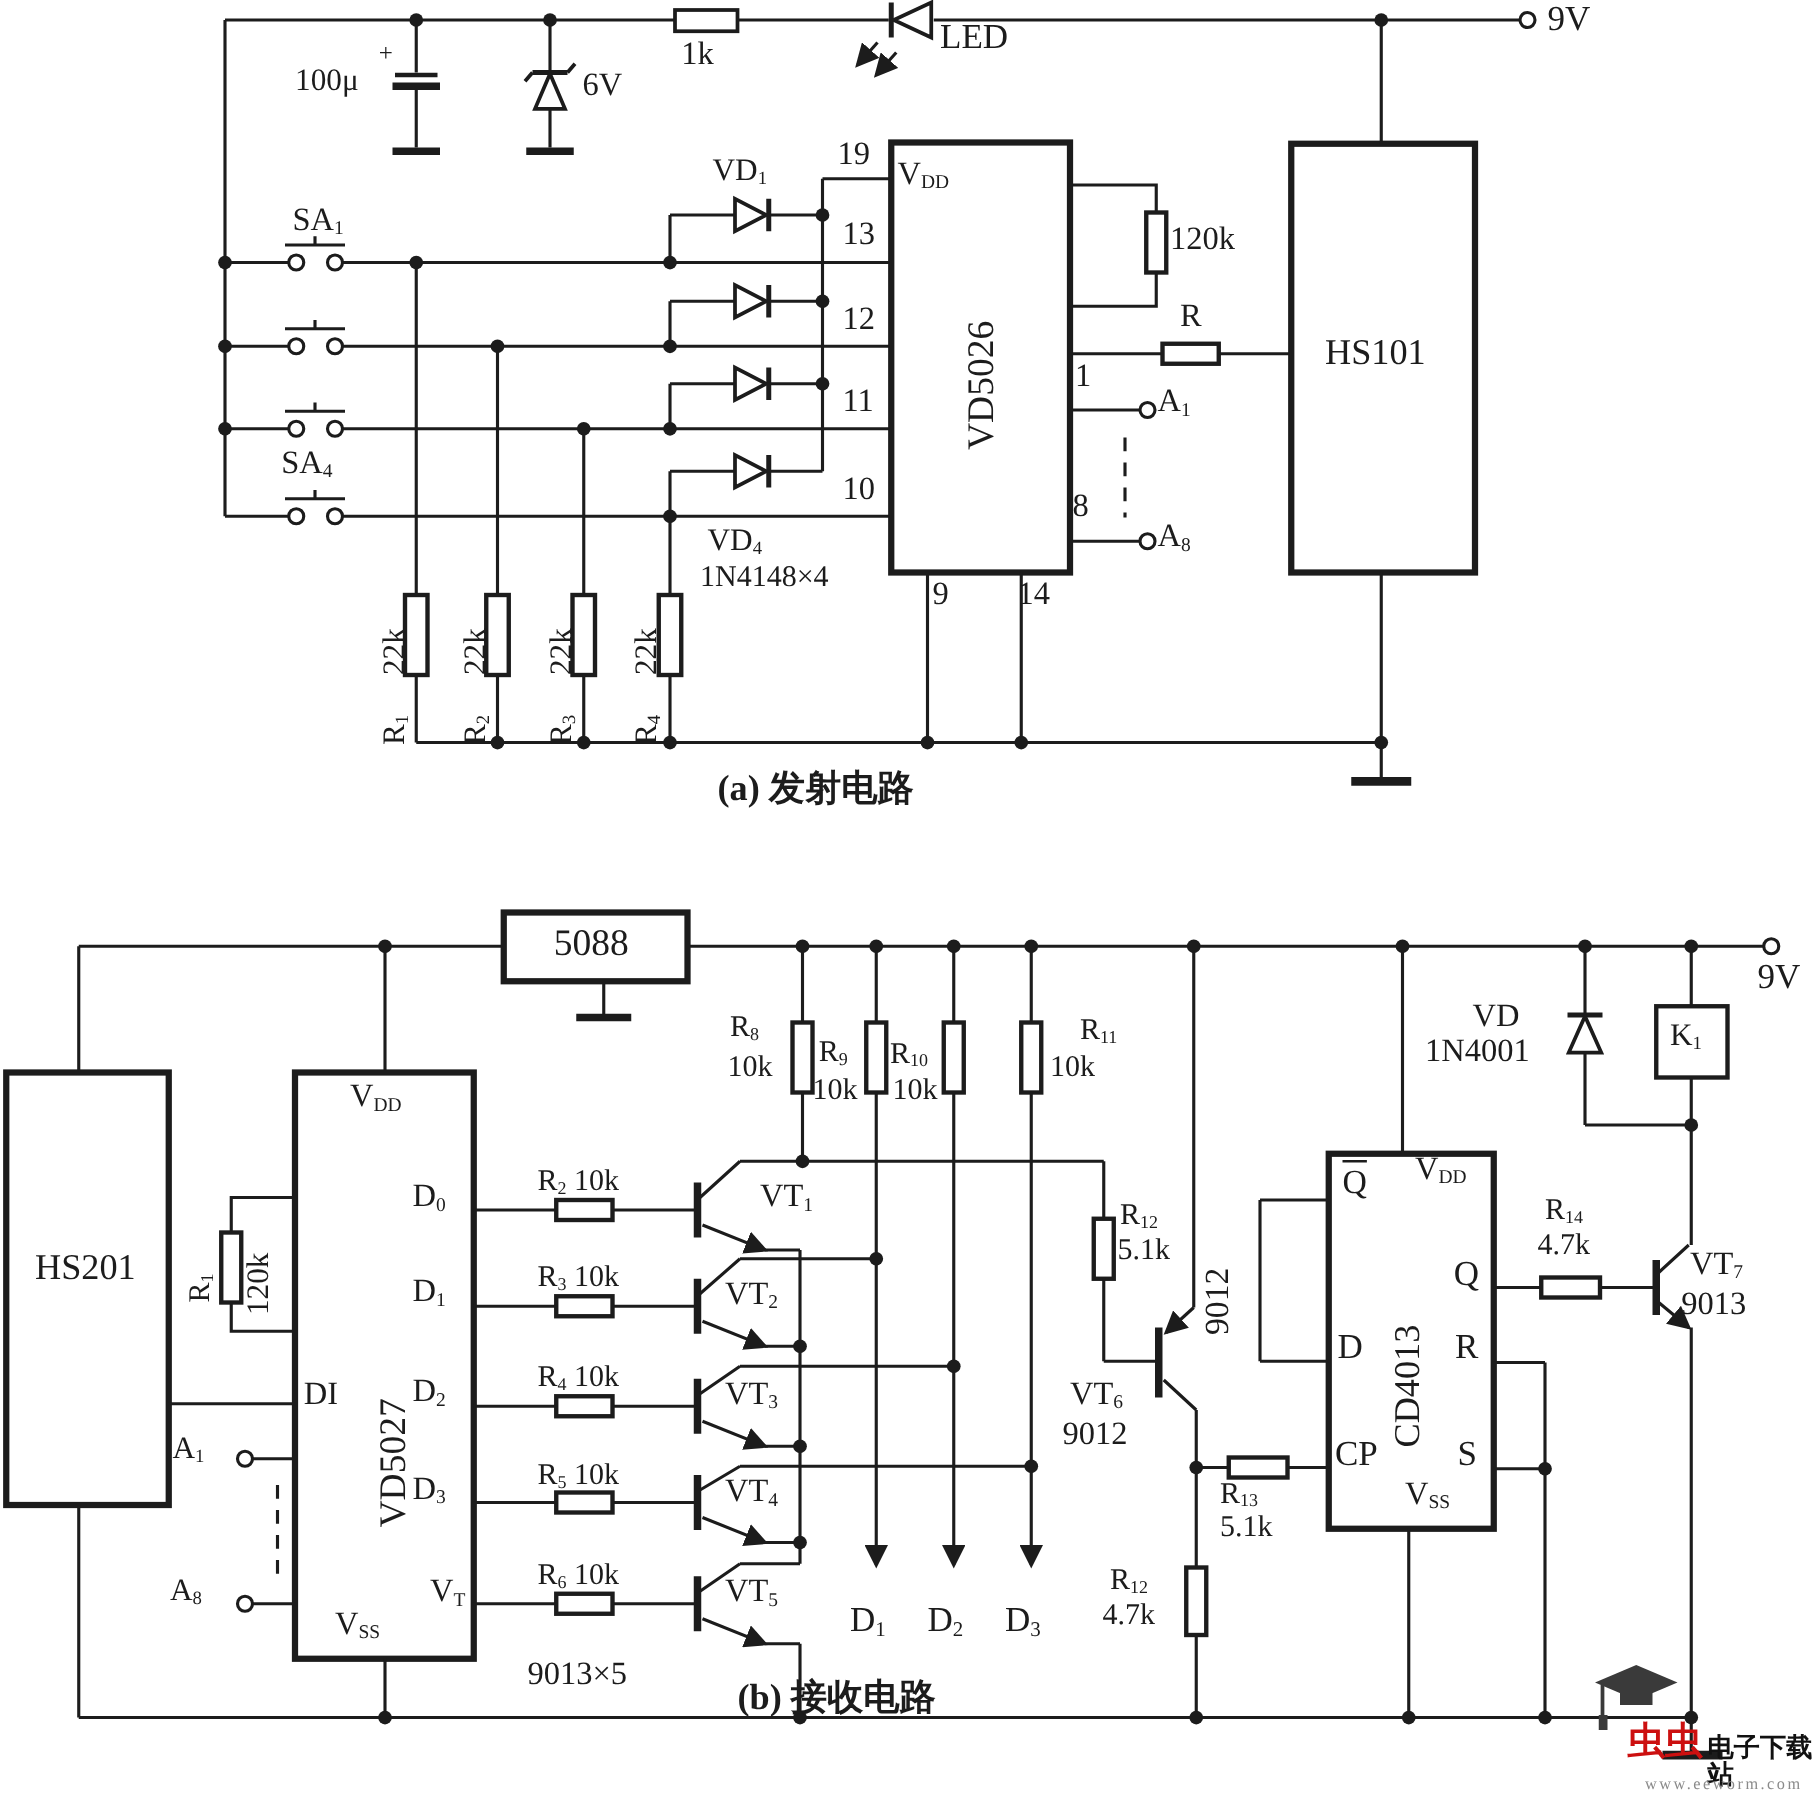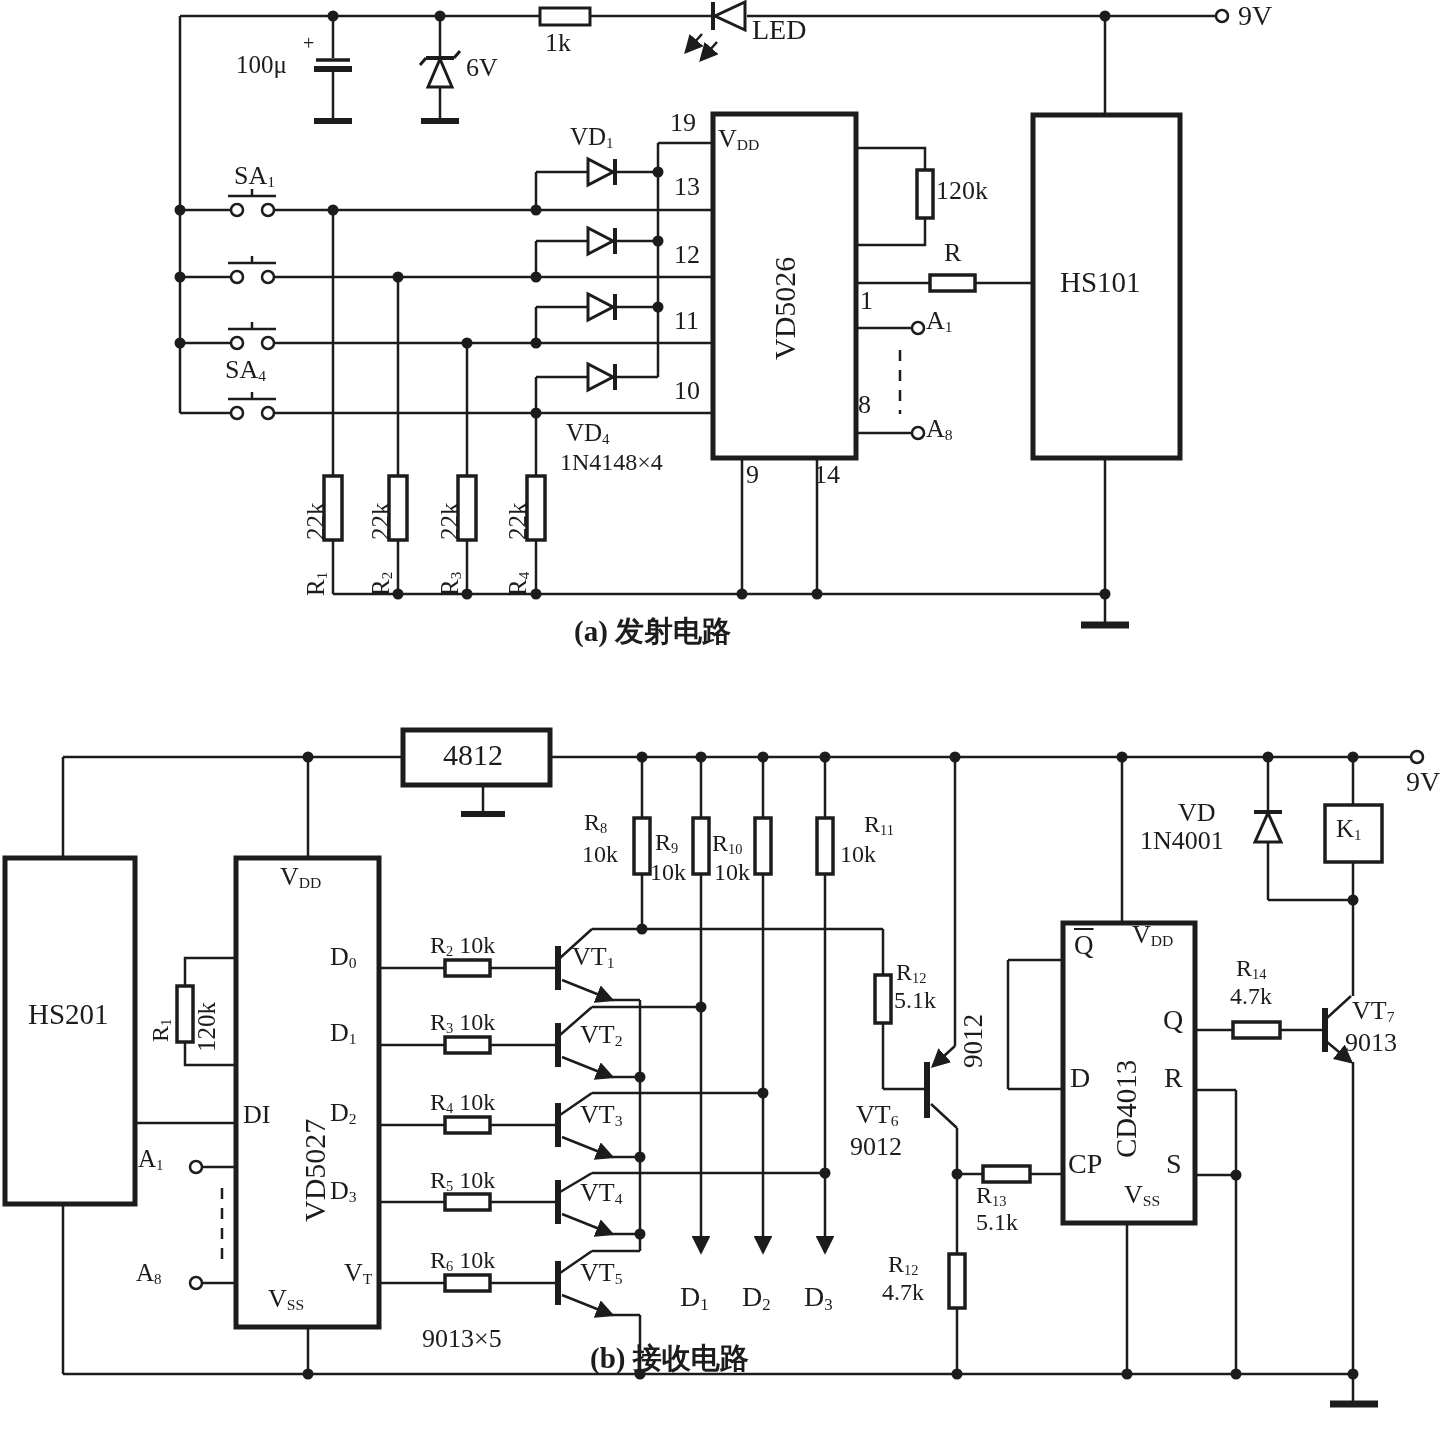--- a/index.html
+++ b/index.html
@@ -348,41 +348,41 @@
       <div class="lab" style="left: 1060px; top: 268px; font-size: 29px;"><span>HS101</span></div>
       <div class="lab" style="left: 303px; top: 540px; font-size: 25px; transform-origin: 0px 0px; transform: rotate(-90deg);"><span>22k</span></div>
       <div class="lab" style="left: 368px; top: 540px; font-size: 25px; transform-origin: 0px 0px; transform: rotate(-90deg);"><span>22k</span></div>
       <div class="lab" style="left: 437px; top: 540px; font-size: 25px; transform-origin: 0px 0px; transform: rotate(-90deg);"><span>22k</span></div>
       <div class="lab" style="left: 505px; top: 540px; font-size: 25px; transform-origin: 0px 0px; transform: rotate(-90deg);"><span>22k</span></div>
       <div class="lab" style="left: 303px; top: 596px; font-size: 25px; transform-origin: 0px 0px; transform: rotate(-90deg);"><span>R</span><span class="sub">1</span></div>
       <div class="lab" style="left: 368px; top: 596px; font-size: 25px; transform-origin: 0px 0px; transform: rotate(-90deg);"><span>R</span><span class="sub">2</span></div>
       <div class="lab" style="left: 437px; top: 596px; font-size: 25px; transform-origin: 0px 0px; transform: rotate(-90deg);"><span>R</span><span class="sub">3</span></div>
       <div class="lab" style="left: 505px; top: 596px; font-size: 25px; transform-origin: 0px 0px; transform: rotate(-90deg);"><span>R</span><span class="sub">4</span></div>
       <div class="lab" style="left: 574px; top: 617px; font-size: 29px; font-weight: bold;"><span>(a) 发射电路</span></div>
-      <div class="lab" style="left: 443px; top: 740px; font-size: 30px;"><span>4812</span></div>
+      <div class="lab" style="left: 443px; top: 740px; font-size: 30px;"><span>5088</span></div>
       <div class="lab" style="left: 28px; top: 1000px; font-size: 29px;"><span>HS201</span></div>
       <div class="lab" style="left: 148px; top: 1042px; font-size: 24px; transform-origin: 0px 0px; transform: rotate(-90deg);"><span>R</span><span class="sub">1</span></div>
       <div class="lab" style="left: 194px; top: 1052px; font-size: 25px; transform-origin: 0px 0px; transform: rotate(-90deg);"><span>120k</span></div>
       <div class="lab" style="left: 280px; top: 864px; font-size: 26px;"><span>V</span><span class="sub">DD</span></div>
       <div class="lab" style="left: 300px; top: 1222px; font-size: 30px; transform-origin: 0px 0px; transform: rotate(-90deg);"><span>VD5027</span></div>
       <div class="lab" style="left: 243px; top: 1102px; font-size: 26px;"><span>DI</span></div>
       <div class="lab" style="left: 138px; top: 1146px; font-size: 25px;"><span>A</span><span class="sub">1</span></div>
       <div class="lab" style="left: 136px; top: 1260px; font-size: 25px;"><span>A</span><span class="sub">8</span></div>
       <div class="lab" style="left: 330px; top: 944px; font-size: 26px;"><span>D</span><span class="sub">0</span></div>
       <div class="lab" style="left: 330px; top: 1020px; font-size: 26px;"><span>D</span><span class="sub">1</span></div>
       <div class="lab" style="left: 330px; top: 1100px; font-size: 26px;"><span>D</span><span class="sub">2</span></div>
       <div class="lab" style="left: 330px; top: 1178px; font-size: 26px;"><span>D</span><span class="sub">3</span></div>
       <div class="lab" style="left: 344px; top: 1260px; font-size: 26px;"><span>V</span><span class="sub">T</span></div>
       <div class="lab" style="left: 268px; top: 1286px; font-size: 26px;"><span>V</span><span class="sub">SS</span></div>
       <div class="lab" style="left: 430px; top: 933px; font-size: 24px;"><span>R</span><span class="sub">2</span><span> 10k</span></div>
       <div class="lab" style="left: 430px; top: 1010px; font-size: 24px;"><span>R</span><span class="sub">3</span><span> 10k</span></div>
       <div class="lab" style="left: 430px; top: 1090px; font-size: 24px;"><span>R</span><span class="sub">4</span><span> 10k</span></div>
       <div class="lab" style="left: 430px; top: 1168px; font-size: 24px;"><span>R</span><span class="sub">5</span><span> 10k</span></div>
       <div class="lab" style="left: 430px; top: 1248px; font-size: 24px;"><span>R</span><span class="sub">6</span><span> 10k</span></div>
-      <div class="lab" style="left: 572px; top: 944px; font-size: 26px;"><span>VT</span><span class="sub">1</span></div>
+      <div class="lab" style="left: 608px; top: 944px; font-size: 26px;"><span>VT</span><span class="sub">1</span></div>
       <div class="lab" style="left: 580px; top: 1022px; font-size: 26px;"><span>VT</span><span class="sub">2</span></div>
       <div class="lab" style="left: 580px; top: 1102px; font-size: 26px;"><span>VT</span><span class="sub">3</span></div>
       <div class="lab" style="left: 580px; top: 1180px; font-size: 26px;"><span>VT</span><span class="sub">4</span></div>
       <div class="lab" style="left: 580px; top: 1260px; font-size: 26px;"><span>VT</span><span class="sub">5</span></div>
       <div class="lab" style="left: 422px; top: 1326px; font-size: 26px;"><span>9013×5</span></div>
       <div class="lab" style="left: 584px; top: 810px; font-size: 24px;"><span>R</span><span class="sub">8</span></div>
       <div class="lab" style="left: 582px; top: 842px; font-size: 24px;"><span>10k</span></div>
       <div class="lab" style="left: 655px; top: 830px; font-size: 24px;"><span>R</span><span class="sub">9</span></div>
       <div class="lab" style="left: 650px; top: 860px; font-size: 24px;"><span>10k</span></div>
       <div class="lab" style="left: 712px; top: 831px; font-size: 24px;"><span>R</span><span class="sub">10</span></div>
@@ -414,13 +414,24 @@
       <div class="lab" style="left: 1230px; top: 984px; font-size: 24px;"><span>4.7k</span></div>
       <div class="lab" style="left: 1352px; top: 998px; font-size: 26px;"><span>VT</span><span class="sub">7</span></div>
       <div class="lab" style="left: 1345px; top: 1030px; font-size: 26px;"><span>9013</span></div>
       <div class="lab" style="left: 1178px; top: 800px; font-size: 26px;"><span>VD</span></div>
       <div class="lab" style="left: 1140px; top: 828px; font-size: 26px;"><span>1N4001</span></div>
       <div class="lab" style="left: 1336px; top: 816px; font-size: 25px;"><span>K</span><span class="sub">1</span></div>
       <div class="lab" style="left: 1406px; top: 768px; font-size: 28px;"><span>9V</span></div>
       <div class="lab" style="left: 590px; top: 1344px; font-size: 29px; font-weight: bold;"><span>(b) 接收电路</span></div>
     </div>
 
+  <div id="watermark">
+    <svg width="70" height="75" style="position:absolute;left:34px;top:6px">
+      <polygon points="35,8 68,22 35,36 2,22" fill="#3a3a3a"></polygon>
+      <rect x="22" y="28" width="26" height="12" fill="#3a3a3a"></rect>
+      <path d="M8,24 L8,48" stroke="#3a3a3a" stroke-width="3" fill="none"></path>
+      <rect x="5" y="48" width="7" height="12" fill="#3a3a3a"></rect>
+    </svg>
+    <span class="wm-logo" style="color:#cc1010">虫虫</span>
+    <span class="wm-site">电子下载站</span>
+    <span class="wm-url">www.eeworm.com</span>
+  </div>
 </div>
 
 </body></html>

